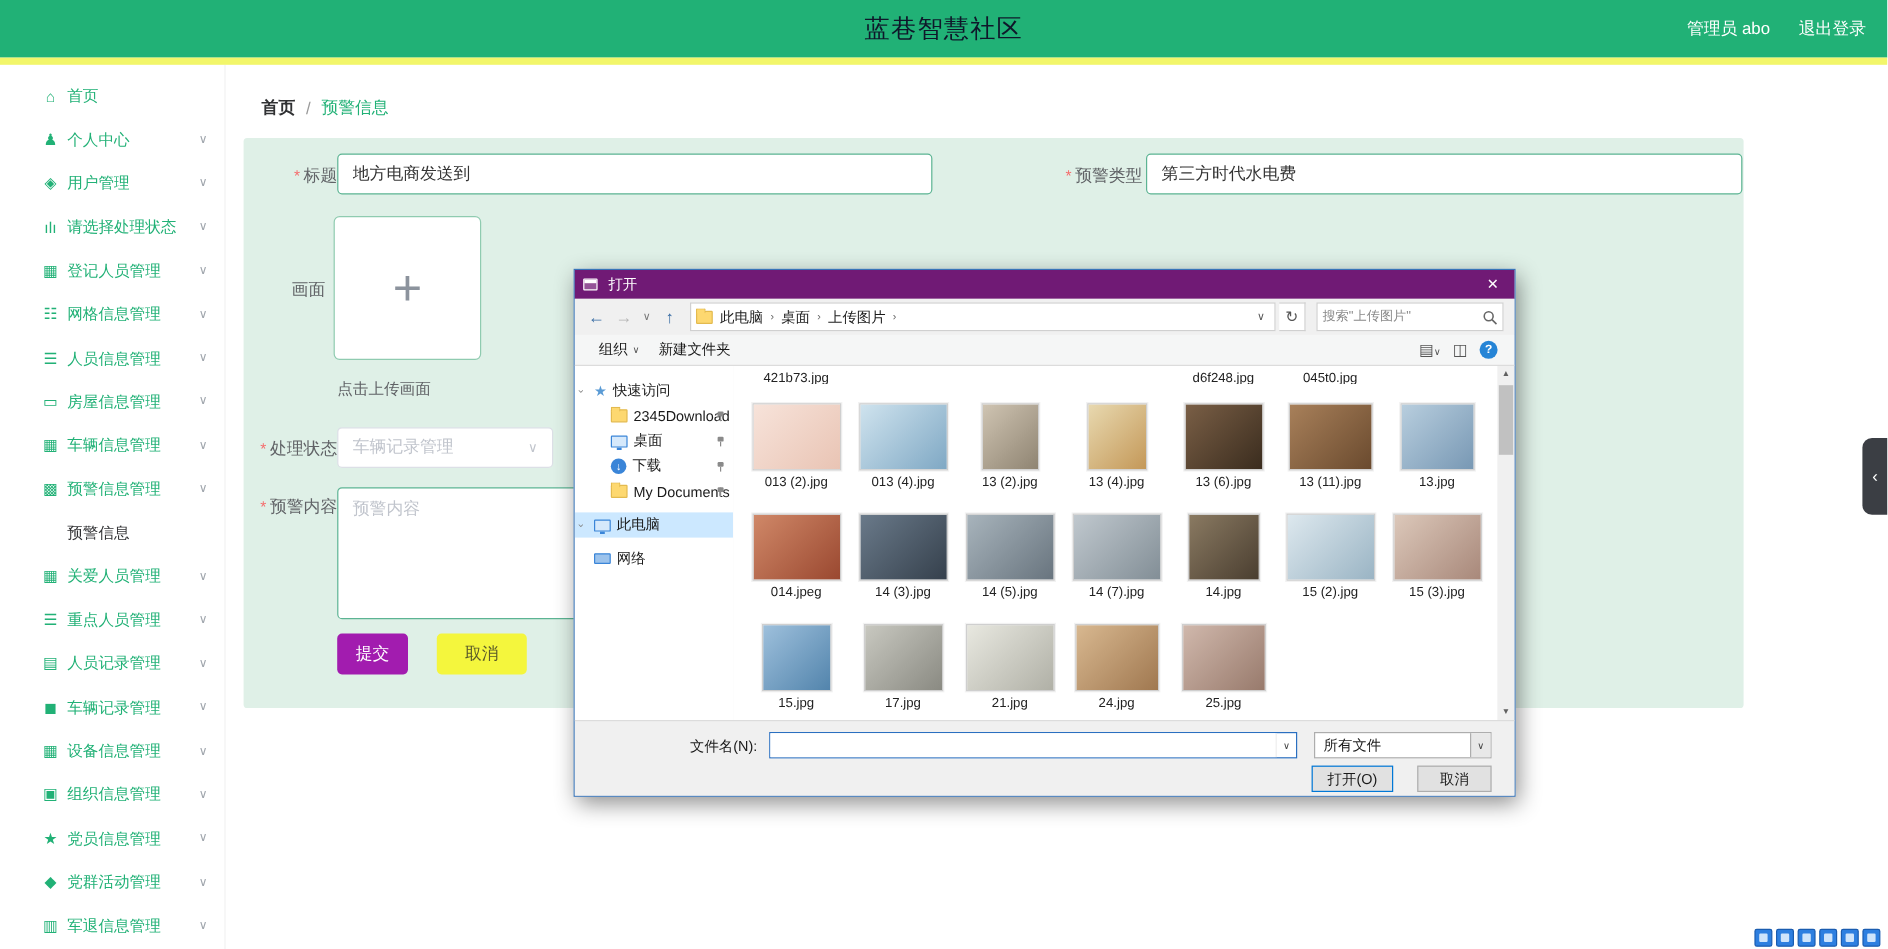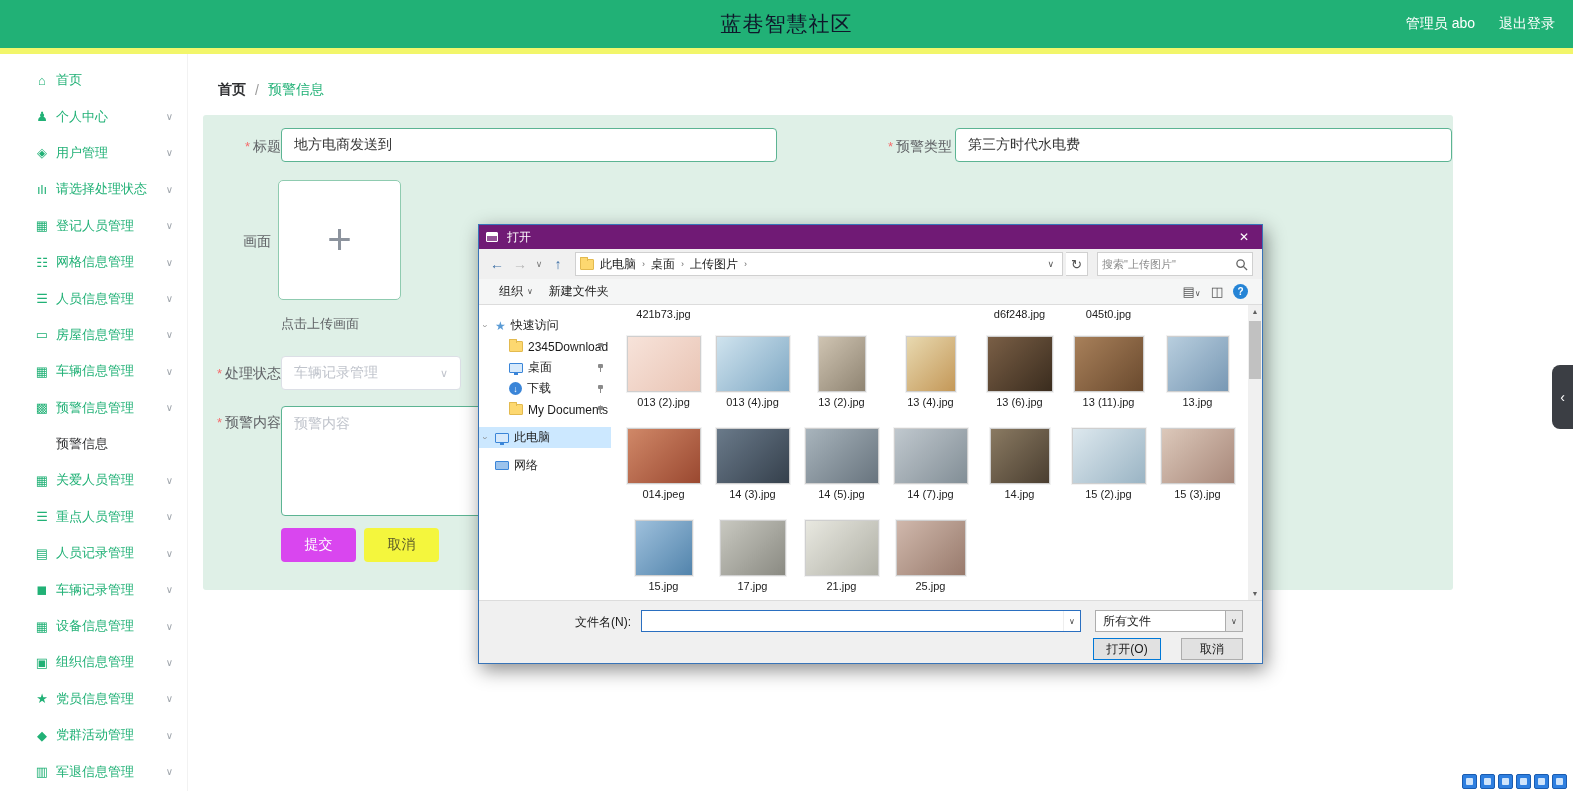--- a/index.html
+++ b/index.html
@@ -34,21 +34,21 @@
   .req{color:#f56c6c;margin-right:3px;font-size:13px;}
   .f-input{position:absolute;height:34px;background:#fff;border:1px solid #5cb493;border-radius:4px;font-size:14px;color:#333;padding:0 12px;outline:none;font-family:inherit;}
   .upload-box{position:absolute;left:75px;top:65px;width:123px;height:120px;background:#fff;border:1px solid #8fcbb0;border-radius:5px;display:flex;align-items:center;justify-content:center;cursor:pointer;}
   .plus{font-size:42px;font-weight:200;color:#8c939d;line-height:1;}
   .upload-hint{position:absolute;left:78px;top:200px;font-size:13px;color:#606266;}
   .f-select{position:absolute;height:34px;background:#fff;border:1px solid #dcdfe6;border-radius:4px;display:flex;align-items:center;padding:0 12px;color:#c0c4cc;font-size:14px;cursor:pointer;}
   .f-select .sel-arrow{margin-left:auto;color:#c0c4cc;font-size:11px;}
   .f-textarea{position:absolute;background:#fff;border:1px solid #5cb493;border-radius:4px;font-size:14px;color:#333;padding:8px 12px;resize:none;outline:none;font-family:inherit;}
   .f-textarea::placeholder{color:#c0c4cc;}
   .btn{position:absolute;height:34px;border:none;border-radius:4px;font-size:14px;cursor:pointer;font-family:inherit;}
-  .btn-submit{background:#d946ef;color:#fff;width:75px;}
+  .btn-submit{background:#a21caf;color:#fff;width:59px;}
   .btn-cancel{background:#f4f63d;color:#5a5a2a;width:75px;}
 
   
   .dialog{position:absolute;left:478px;top:224px;width:785px;height:440px;background:#f0f0f0;border:1px solid #3874b8;box-shadow:3px 6px 18px rgba(0,0,0,.45);z-index:50;}
   .dlg-titlebar{position:absolute;left:0;top:0;right:0;height:24px;background:#701a75;display:flex;align-items:center;color:#fff;font-size:12px;padding-left:7px;gap:9px;}
   .dlg-appicon{width:12px;height:10px;border:1px solid #fff;border-radius:1px;position:relative;background:rgba(255,255,255,.25);}
   .dlg-appicon::before{content:"";position:absolute;left:0;top:0;width:100%;height:3px;background:#fff;}
   .dlg-close{margin-left:auto;width:36px;height:24px;display:flex;align-items:center;justify-content:center;font-size:12px;cursor:pointer;}
 
   .dlg-navrow{position:absolute;left:0;top:24px;right:0;height:30px;display:flex;align-items:center;padding:0 8px;background:#f0f0f0;gap:3px;}
@@ -426,20 +426,24 @@
           </div>
           <div class="file-cell">
             <div class="thumb" style="width: 66px; background: linear-gradient(135deg, rgb(200, 200, 192), rgb(138, 138, 130));"></div>
             <div class="fname">17.jpg</div>
           </div>
           <div class="file-cell">
             <div class="thumb" style="width: 74px; background: linear-gradient(135deg, rgb(232, 232, 224), rgb(176, 176, 166));"></div>
             <div class="fname">21.jpg</div>
           </div>
           <div class="file-cell">
+            <div class="thumb" style="width: 70px; background: linear-gradient(135deg, rgb(216, 184, 144), rgb(160, 120, 80));"></div>
+            <div class="fname">24.jpg</div>
+          </div>
+          <div class="file-cell">
             <div class="thumb" style="width: 70px; background: linear-gradient(135deg, rgb(208, 184, 172), rgb(152, 122, 108));"></div>
             <div class="fname">25.jpg</div>
           </div>
         </div>
     </div>
 
     <div class="dlg-scroll">
       <div class="scroll-arrow">▲</div>
       <div class="scroll-thumb"></div>
       <div class="scroll-arrow bottom">▼</div>

